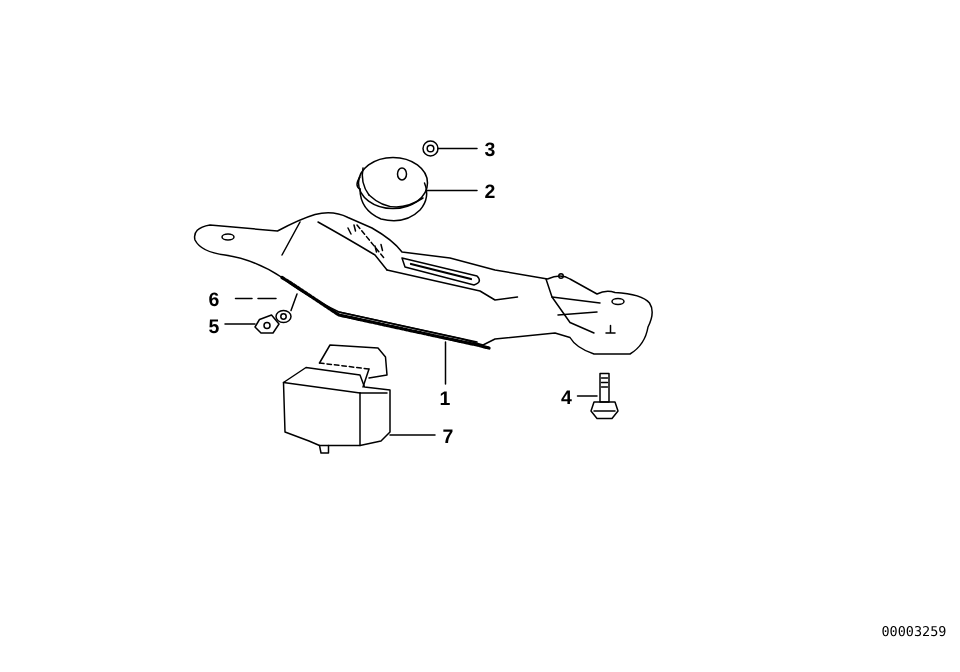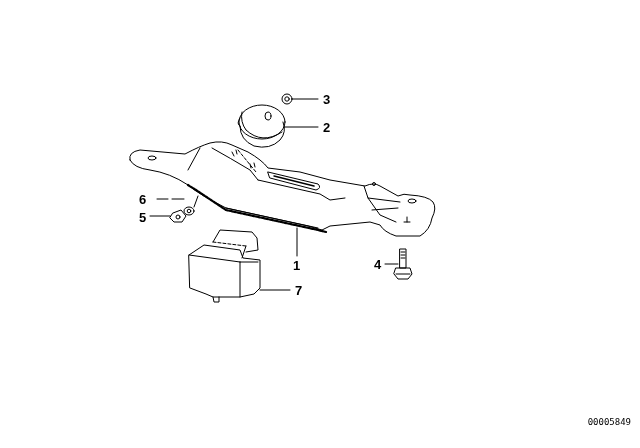--- a/index.html
+++ b/index.html
@@ -101,13 +101,13 @@
 </svg>
 
 <div class="callout" style="left:323px;top:93px;">3</div>
 <div class="callout" style="left:323px;top:121px;">2</div>
 <div class="callout" style="left:139px;top:193px;">6</div>
 <div class="callout" style="left:139px;top:211px;">5</div>
 <div class="callout" style="left:293px;top:259px;">1</div>
 <div class="callout" style="left:374px;top:258px;">4</div>
 <div class="callout" style="left:295px;top:284px;">7</div>
 
-<div class="docid">00005849</div>
+<div class="docid">00003259</div>
 
 </body></html>

